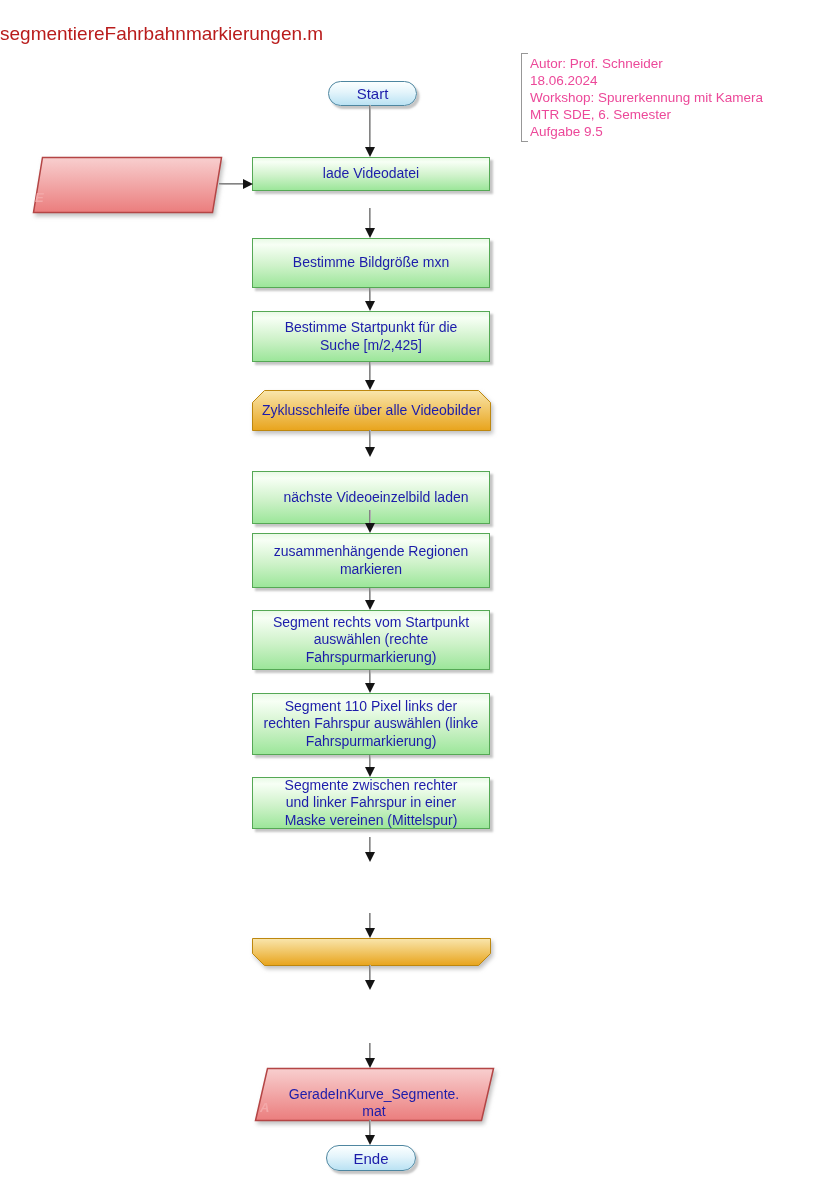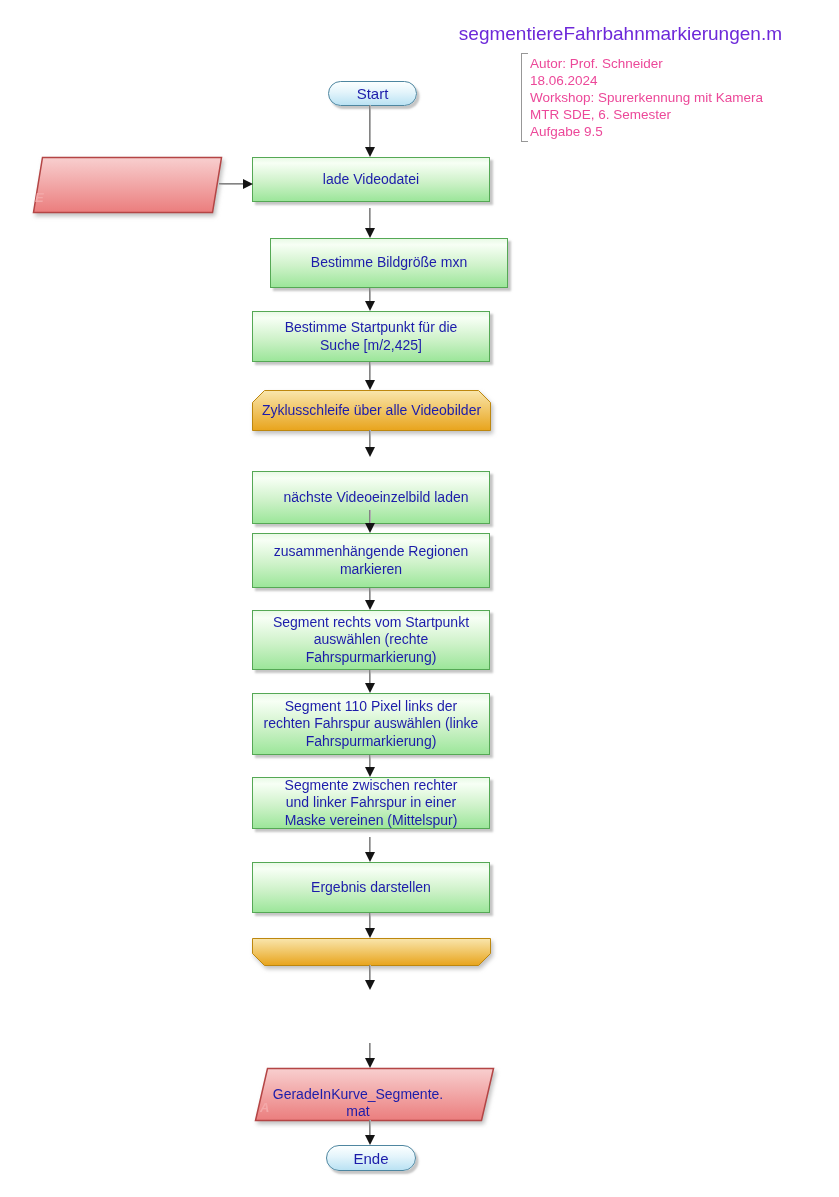--- a/index.html
+++ b/index.html
@@ -1,22 +1,22 @@
 <!DOCTYPE html>
 <html><head>
 <meta charset="utf-8">
 <style>
   html,body{margin:0;padding:0;background:#fff;}
   .canvas{
     position:relative;width:839px;height:1197px;background:#ffffff;
     font-family:"Liberation Sans",sans-serif;overflow:hidden;
   }
   .title{
-    position:absolute;top:23px;left:0;width:782px;text-align:right;
-    font-size:19px;color:#6d28d9;
+    position:absolute;top:23px;left:0;width:782px;text-align:left;
+    font-size:19px;color:#b91c1c;
   }
   .comment{
     position:absolute;left:521px;top:53px;width:306px;height:89px;
     border-left:1px solid #979797;padding:2px 0 0 8px;box-sizing:border-box;
     font-size:13.5px;line-height:17px;color:#ec4899;
   }
   .comment::before,.comment::after{
     content:"";position:absolute;left:0;width:6px;height:1px;background:#979797;
   }
   .comment::before{top:0;}
@@ -97,24 +97,24 @@
       </linearGradient>
       <linearGradient id="gradOrange" x1="0" y1="0" x2="0" y2="1">
         <stop offset="0" stop-color="#f9e6ad"></stop>
           <stop offset="1" stop-color="#e8a41c"></stop>
       </linearGradient>
     </defs>
     <polygon points="14.5,1.5 193.5,1.5 184.5,56.5 5.5,56.5" fill="url(#gradPink)" stroke="#b44545" stroke-width="1.5"></polygon>
   </svg>
   <span class="marker" style="left:35px;top:190px;">E</span>
 
-  <div class="process" style="top:157px;height:45px;">
+  <div class="process" style="top:157px;height:34px;">
     <span class="txt">lade Videodatei</span>
   </div>
-  <div class="process" style="top:238px;height:50px;margin-left:18px;">
+  <div class="process" style="top:238px;height:50px;">
     <span class="txt">Bestimme Bildgröße mxn</span>
   </div>
   <div class="process" style="top:311px;height:51px;">
     <span class="txt">Bestimme Startpunkt für die Suche [m/2,425]</span>
   </div>
 
   <svg class="shape" style="left:252px;top:390px;" width="239" height="41">
     <polygon points="12.5,0.5 226.5,0.5 238.5,12.5 238.5,40.5 0.5,40.5 0.5,12.5" fill="url(#gradOrange)" stroke="#bd870e" stroke-width="1"></polygon>
   </svg>
   <div class="overlay" style="left:252px;top:391px;width:239px;height:39px;padding:0 4px;box-sizing:border-box;">Zyklusschleife über alle Videobilder</div>
@@ -127,33 +127,30 @@
   </div>
   <div class="process" style="top:610px;height:60px;">
     <span class="txt">Segment rechts vom Startpunkt auswählen (rechte Fahrspurmarkierung)</span>
   </div>
   <div class="process" style="top:693px;height:62px;">
     <span class="txt">Segment 110 Pixel links der rechten Fahrspur auswählen (linke Fahrspurmarkierung)</span>
   </div>
   <div class="process narrow" style="top:777px;height:52px;">
     <span class="txt">Segmente zwischen rechter und linker Fahrspur in einer Maske vereinen (Mittelspur)</span>
   </div>
-  <div class="process" style="top:862px;height:51px;">
-    <span class="txt">Ergebnis darstellen</span>
-  </div>
 
   <svg class="shape" style="left:252px;top:938px;" width="239" height="28">
     <polygon points="0.5,0.5 238.5,0.5 238.5,15.5 226.5,27.5 12.5,27.5 0.5,15.5" fill="url(#gradOrange)" stroke="#bd870e" stroke-width="1"></polygon>
   </svg>
 
 
   <svg class="shape" style="left:250px;top:1067px;" width="249" height="55">
     <polygon points="17.5,1.5 243.5,1.5 231.5,53.5 5.5,53.5" fill="url(#gradPink)" stroke="#b44545" stroke-width="1.5"></polygon>
   </svg>
-  <div class="overlay" style="left:239px;top:1069px;width:238px;height:68px;justify-content:center;">
+  <div class="overlay" style="left:255px;top:1069px;width:238px;height:68px;justify-content:center;">
     <span>
       <span class="io-label">GeradeInKurve_Segmente.</span>
       <span class="io-label">mat</span>
     </span>
   </div>
   <span class="marker" style="left:260px;top:1100px;">A</span>
 
   <div class="pill" style="left:326px;top:1145px;width:90px;height:26px;">
     <span>Ende</span>
   </div>

